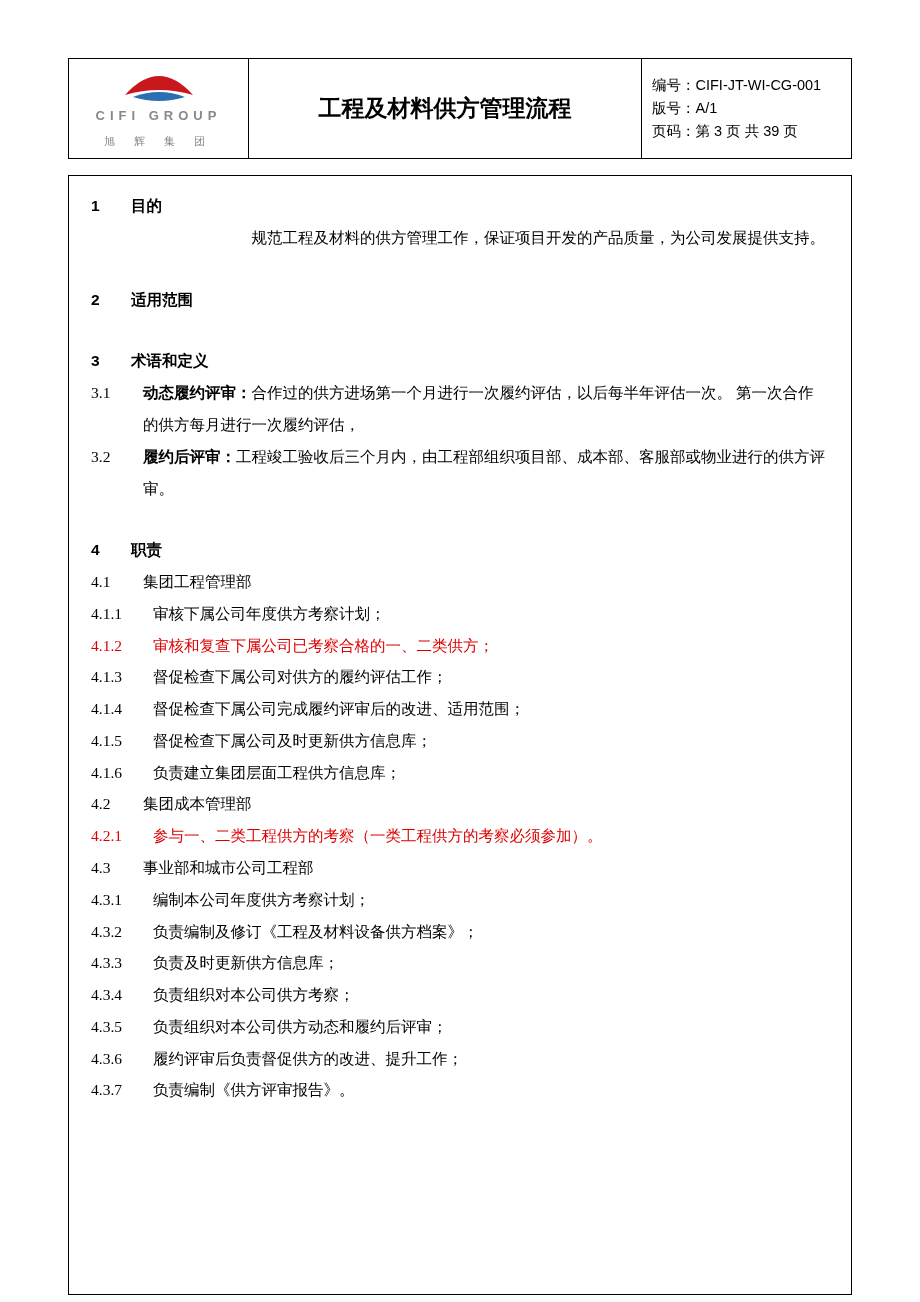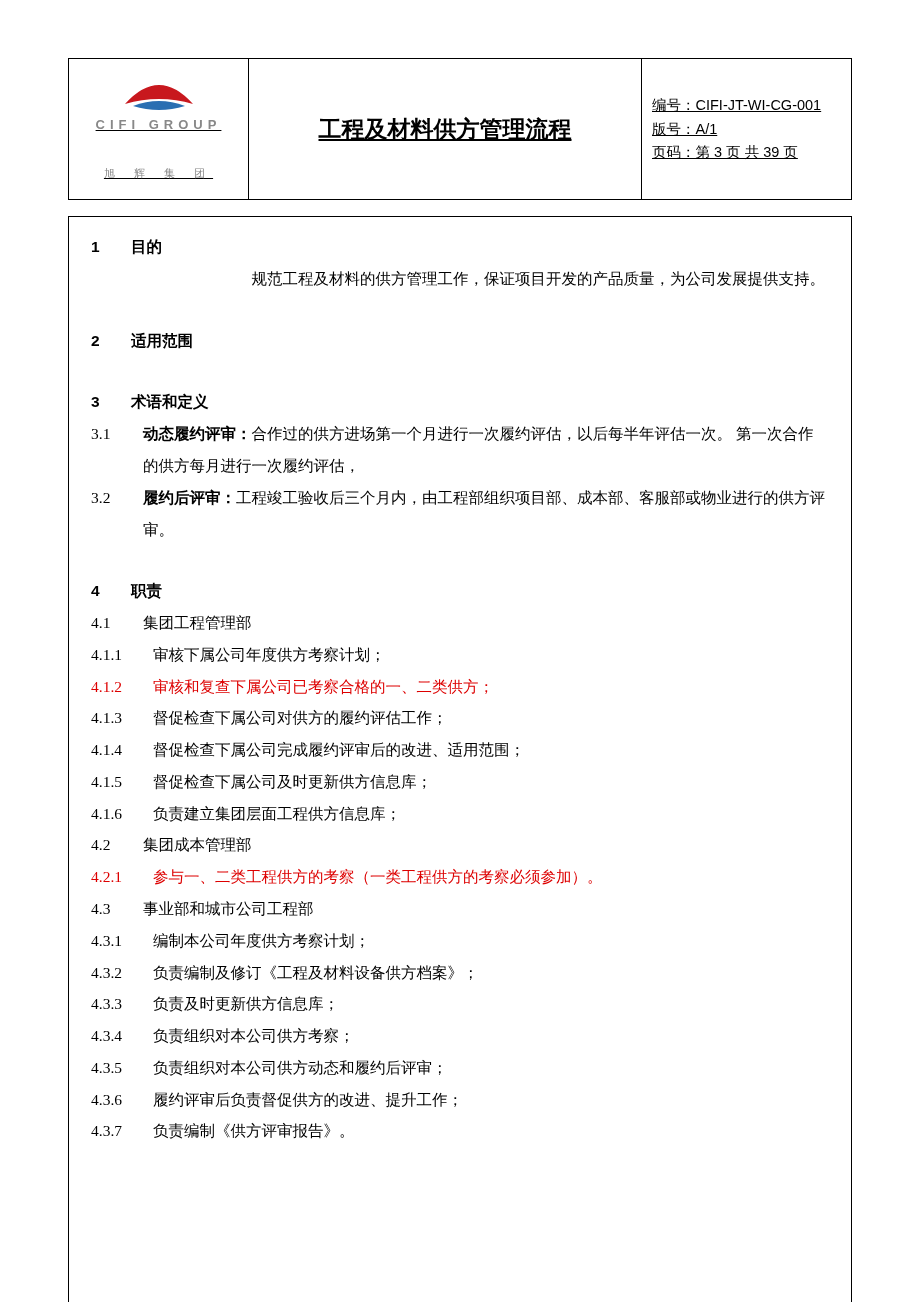--- a/index.html
+++ b/index.html
@@ -14,42 +14,40 @@
     padding: 58px 68px 40px 68px;
   }
   .header-table {
     border-collapse: collapse;
     width: 100%;
     margin-bottom: 16px;
   }
   .header-table td {
     border: 1px solid #000;
     vertical-align: middle;
-    padding: 15px 10px;
-    text-decoration: underline;
+    padding: 6px 10px;
   }
   .logo-cell {
     width: 180px;
     text-align: center;
     padding: 8px;
   }
   .logo-svg { display: block; margin: 0 auto 2px; }
   .logo-en {
     font-family: Arial, sans-serif;
     font-size: 13px;
     letter-spacing: 5px;
     color: #888;
     font-weight: bold;
   }
   .logo-cn {
     font-family: "SimHei","Heiti SC",sans-serif;
     font-size: 11px;
     letter-spacing: 8px;
     color: #888;
-    margin-top: 23px;
   }
   .title-cell {
     text-align: center;
     font-family: "SimHei","Heiti SC",sans-serif;
     font-size: 23px;
     font-weight: bold;
   }
   .meta-cell {
     width: 210px;
     font-family: "SimHei","Heiti SC",sans-serif;

